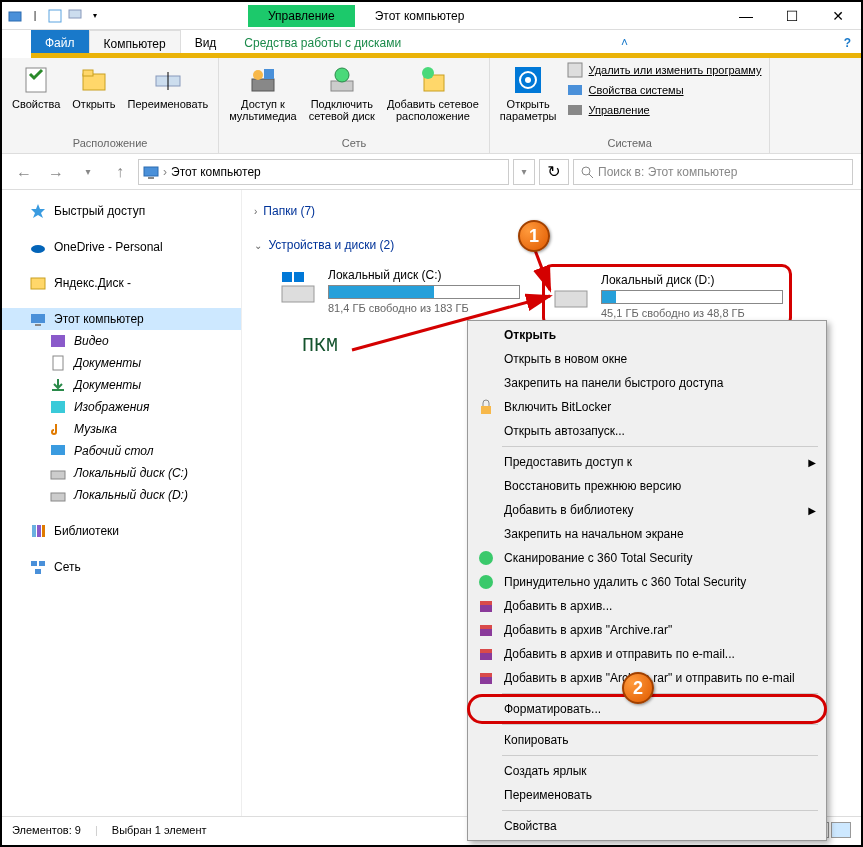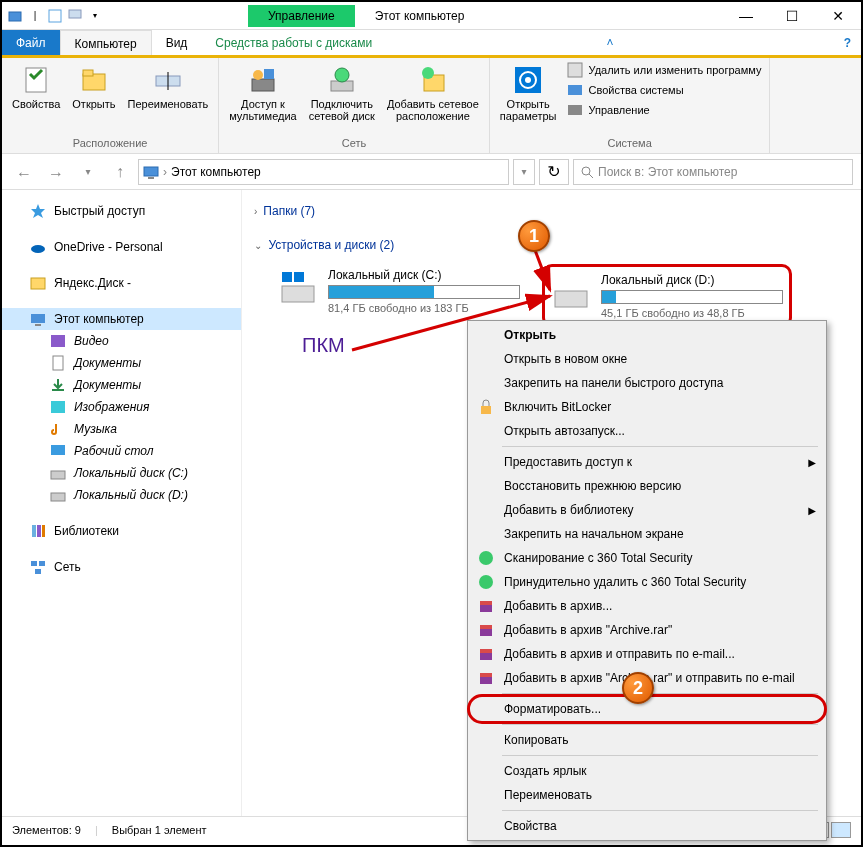--- a/index.html
+++ b/index.html
@@ -4,33 +4,33 @@
 <style>
 * { box-sizing: border-box; margin: 0; padding: 0; font-family: "Segoe UI", Tahoma, sans-serif; }
 body { background: #fff; width: 863px; height: 847px; position: relative; overflow: hidden; border: 2px solid #000; }
 .titlebar { height: 28px; display: flex; align-items: center; background: #fff; border-bottom: 1px solid #ddd; }
 .titlebar .qat { display: flex; gap: 2px; padding: 0 4px; }
 .qat-item { width: 18px; height: 18px; display: flex; align-items: center; justify-content: center; font-size: 10px; }
 .title-tab { background: #1cc96b; color: #000; padding: 4px 20px; font-size: 12px; margin-left: 140px; }
 .title-text { font-size: 12px; margin-left: 20px; }
 .title-controls { margin-left: auto; display: flex; }
 .tc-btn { width: 46px; height: 28px; display: flex; align-items: center; justify-content: center; font-size: 14px; }
-.tabbar { height: 28px; display: flex; align-items: stretch; background: #fff; font-size: 12px; border-bottom: 3px solid #eab308; }
+.tabbar { height: 28px; display: flex; align-items: stretch; background: #fff; font-size: 12px; border-bottom: 5px solid #eab308; margin-left: 29px; }
 .tab { padding: 6px 14px; cursor: pointer; }
 .tab.file { background: #1979ca; color: #fff; }
 .tab.active { background: #f5f5f5; border: 1px solid #ddd; border-bottom: none; }
 .tab.green { color: #1a8a4a; }
 .tab-help { margin-left: auto; padding: 6px 10px; color: #1979ca; }
 .ribbon { height: 96px; background: #f5f5f5; display: flex; border-bottom: 1px solid #ddd; }
 .rgroup { border-right: 1px solid #ddd; display: flex; flex-direction: column; padding: 4px 8px 2px; }
 .rgroup-row { display: flex; flex: 1; gap: 8px; align-items: flex-start; }
 .rbtn { display: flex; flex-direction: column; align-items: center; gap: 2px; font-size: 11px; text-align: center; cursor: pointer; padding: 2px; }
 .rbtn-icon { width: 32px; height: 32px; display: flex; align-items: center; justify-content: center; }
 .rgroup-label { font-size: 11px; color: #666; text-align: center; padding: 2px 0; }
-.rlist { display: flex; flex-direction: column; gap: 4px; font-size: 11px; justify-content: center; }
+.rlist { display: flex; flex-direction: column; gap: 4px; font-size: 11px; justify-content: center; text-decoration: underline; }
 .rlist-item { display: flex; align-items: center; gap: 6px; cursor: pointer; }
 .sm-icon { width: 16px; height: 16px; }
 .navbar { height: 36px; display: flex; align-items: center; gap: 4px; padding: 4px 8px; border-bottom: 1px solid #ddd; }
 .nav-arrow { width: 28px; height: 28px; display: flex; align-items: center; justify-content: center; color: #888; font-size: 16px; }
 .addr { flex: 1; height: 26px; border: 1px solid #ccc; display: flex; align-items: center; padding: 0 4px; font-size: 12px; gap: 4px; }
 .addr-refresh { width: 30px; height: 26px; border: 1px solid #ccc; display: flex; align-items: center; justify-content: center; }
 .search { width: 280px; height: 26px; border: 1px solid #ccc; padding: 0 6px; font-size: 12px; color: #888; display: flex; align-items: center; gap: 4px; }
 .body { display: flex; height: 626px; }
 .sidebar { width: 240px; border-right: 1px solid #eee; padding: 10px 0; font-size: 12px; overflow: hidden; }
 .side-item { display: flex; align-items: center; gap: 8px; padding: 3px 4px 3px 28px; cursor: pointer; }
@@ -53,21 +53,21 @@
 .ctxmenu { position: absolute; top: 318px; left: 465px; width: 360px; background: #f0f0f0; border: 1px solid #999; box-shadow: 3px 3px 6px rgba(0,0,0,.3); font-size: 12px; padding: 2px; z-index: 100; }
 .ctx-item { padding: 5px 8px 5px 34px; cursor: pointer; position: relative; display: flex; align-items: center; }
 .ctx-item.bold { font-weight: 600; }
 .ctx-sep { height: 1px; background: #ccc; margin: 3px 6px 3px 32px; }
 .ctx-icon { position: absolute; left: 8px; width: 16px; height: 16px; }
 .ctx-arrow { margin-left: auto; font-size: 10px; }
 .ctx-item.highlight { outline: 3px solid #d40000; border-radius: 12px; }
 .statusbar { height: 26px; border-top: 1px solid #ddd; display: flex; align-items: center; padding: 0 10px; font-size: 11px; gap: 14px; }
 .status-views { margin-left: auto; display: flex; gap: 2px; }
 .sv { width: 20px; height: 16px; border: 1px solid #999; }
-.annotation { position: absolute; color: #4c1d95; font-size: 20px; font-weight: 400; z-index: 200; pointer-events: none; }
+.annotation { position: absolute; color: #14532d; font-size: 20px; font-weight: 400; z-index: 200; pointer-events: none; font-family: Liberation Mono, monospace; }
 .circle { position: absolute; width: 32px; height: 32px; border-radius: 50%; background: radial-gradient(circle at 30% 30%, #ff9a3c, #e05a00); border: 2px solid #a04000; display: flex; align-items: center; justify-content: center; color: #fff; font-weight: bold; font-size: 18px; z-index: 210; box-shadow: 1px 1px 3px rgba(0,0,0,.4); }
 .arrow-svg { position: absolute; z-index: 150; pointer-events: none; }
 </style>
 </head>
 <body>
 
 <div class="titlebar">
   <div class="qat">
     <div class="qat-item">
         <svg width="16" height="16">

